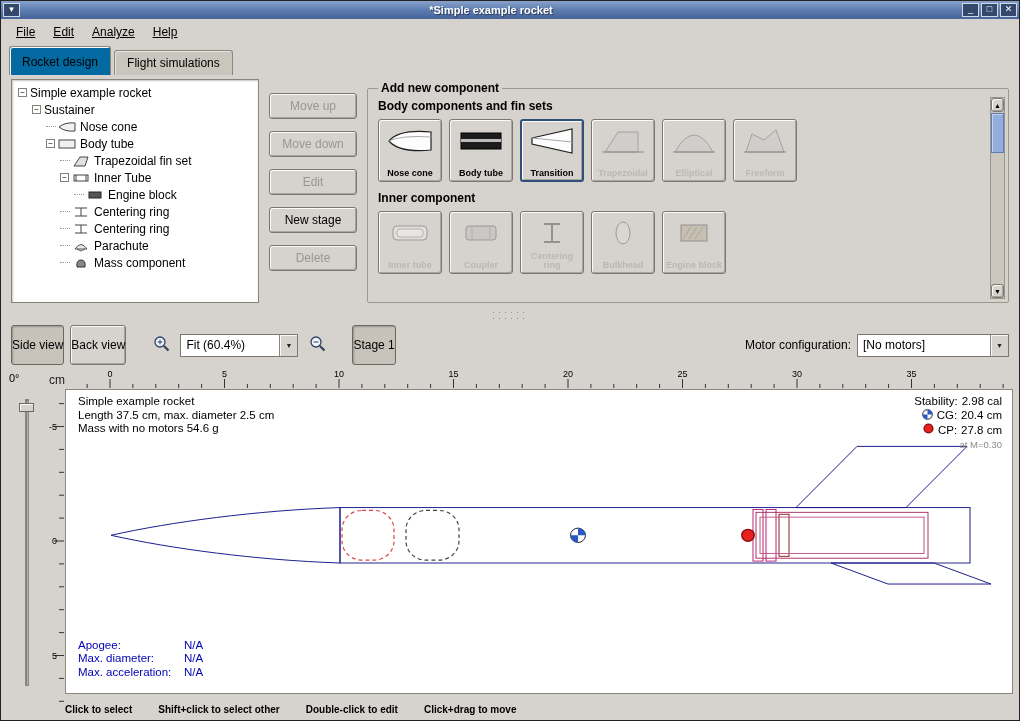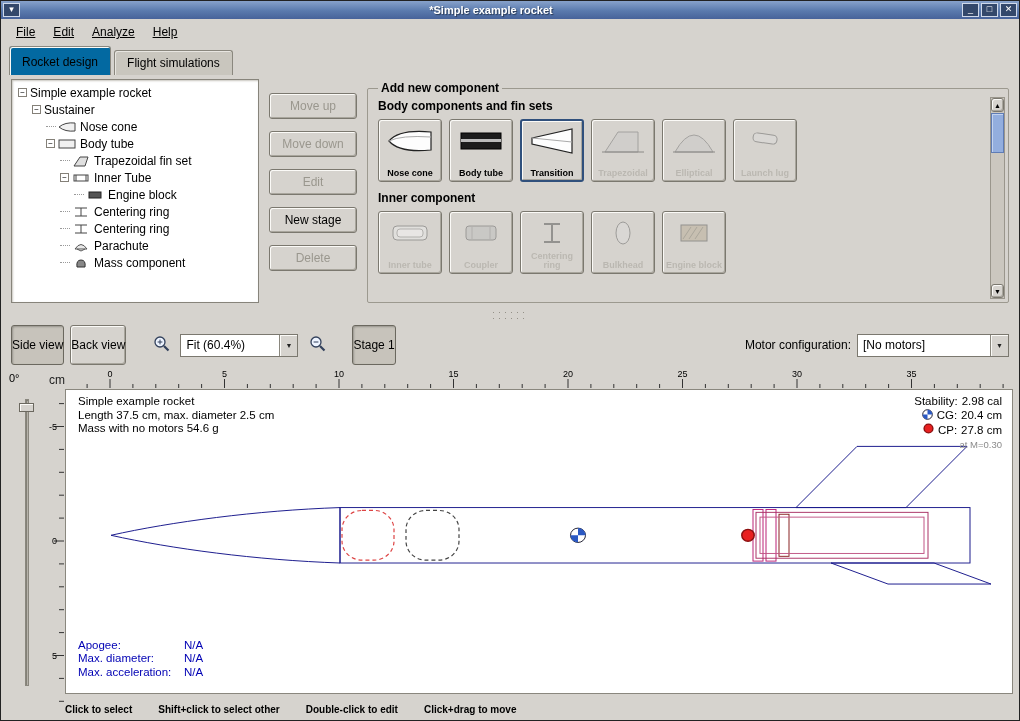--- a/index.html
+++ b/index.html
@@ -311,25 +311,24 @@
             </div>
             <div class="comp-btn btn3d disabled">
               <span class="comp-icon"><svg width="46" height="30" viewBox="0 0 46 30">
                   <path d="M4,26 Q23,-8 42,26 Z" fill="#c9c9c9" stroke="#666"></path>
                   <line x1="2" y1="26" x2="44" y2="26" stroke="#333"></line>
                 </svg></span>
               <span class="comp-label">Elliptical</span>
             </div>
             <div class="comp-btn btn3d disabled">
               <span class="comp-icon"><svg width="46" height="30" viewBox="0 0 46 30">
-                  <g transform="rotate(8 23 13)">
-                    <rect x="11" y="8" width="24" height="9" rx="4" fill="#ddd" stroke="#555"></rect>
-                  </g>
-                </svg></span>
-              <span class="comp-label">Launch lug</span>
+                  <path d="M4,26 L10,8 L22,14 L34,4 L42,26 Z" fill="#c9c9c9" stroke="#666"></path>
+                  <line x1="2" y1="26" x2="44" y2="26" stroke="#333"></line>
+                </svg></span>
+              <span class="comp-label">Freeform</span>
             </div>
           </div>
           <div class="group-label">Inner component</div>
           <div class="comp-row">
             <div class="comp-btn btn3d disabled">
               <span class="comp-icon"><svg width="46" height="30" viewBox="0 0 46 30">
                   <rect x="6" y="8" width="34" height="14" rx="4" fill="#eee" stroke="#555"></rect>
                   <rect x="10" y="11" width="26" height="8" rx="3" fill="#fff" stroke="#888"></rect>
                 </svg></span>
               <span class="comp-label">Inner tube</span>

